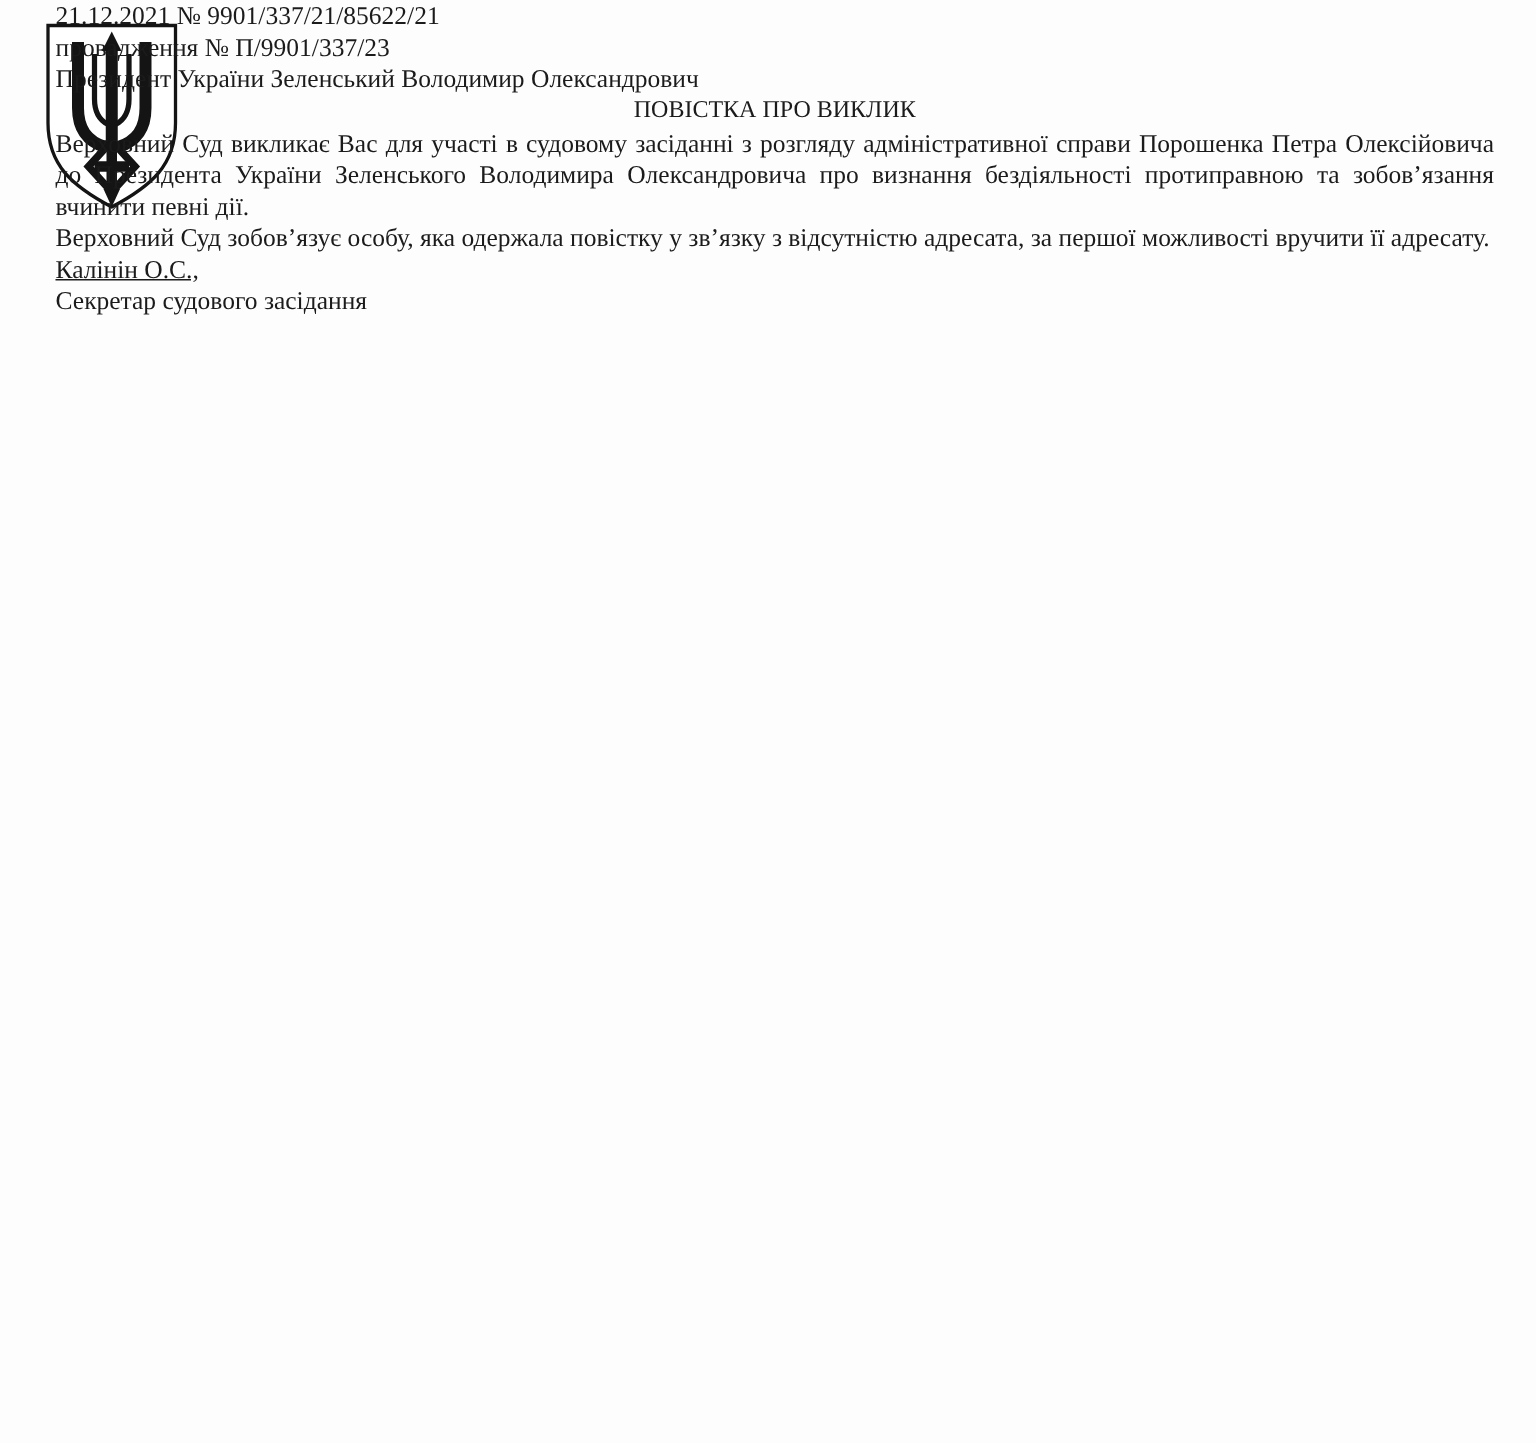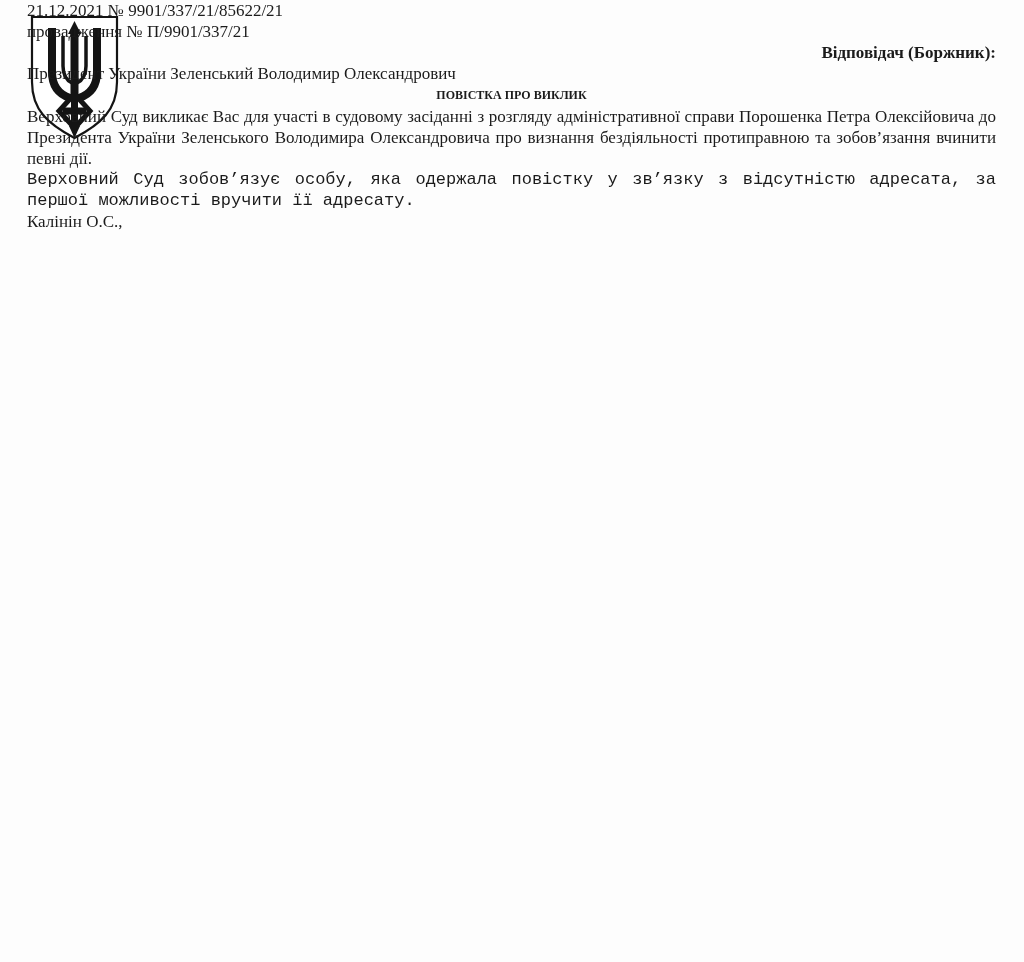--- a/index.html
+++ b/index.html
@@ -27,51 +27,51 @@
     left: 28px;
     top: 14px;
     width: 93px;
     height: 129px;
   }
   .emblem svg { display: block; width: 100%; height: 100%; }
 
   .content {
     position: absolute;
     top: 0;
-    left: 27px;
+    left: 37px;
     right: 28px;
     display: flow-root;
   }
   .content p { margin: 0; padding: 0; }
 
   .ref-date        { margin-top: 163px; }
   .ref-proceedings { margin-top: 19px; }
 
   .respondent-label   { margin-top: 44px; text-align: right; font-weight: bold; }
   .respondent-name    { margin-top: 16px; }
   .respondent-address { margin-top: 16px; text-align: right; }
 
   .doc-title {
     margin-top: 98px;
     text-align: center;
-    font-weight: bold;
-    font-size: 12px;
+    font-weight: normal;
+    font-size: 16px;
     line-height: 22px;
   }
 
   .body-text { text-align: justify; }
   .p1 { margin-top: 46px; }
   .p2 { margin-top: 23px; }
   .p3 { margin-top: 16px; }
   .p4 { margin-top: 15px; }
-  .p5 { margin-top: 14px; font-family: Liberation Mono, monospace; }
+  .p5 { margin-top: 14px; }
 
   .wide-gap { display: inline-block; width: 45px; }
 
-  .sig-name { margin-top: 82px; }
+  .sig-name { margin-top: 82px; text-decoration: underline; }
   .sig-role { margin-top: 19px; }
 </style>
 </head>
 <body>
 
 <div class="page">
 
   <div class="emblem">
     <svg viewBox="0 0 93 129" xmlns="http://www.w3.org/2000/svg" aria-hidden="true">
 
@@ -94,33 +94,33 @@
       <rect x="35" y="93.5" width="23" height="7" fill="#141414"></rect>
 
       <path d="M41,112 L46.5,124 L52,112 Z" fill="#141414"></path>
     </svg>
   </div>
 
   <div class="content">
 
     <p class="ref-date">21.12.2021 № 9901/337/21/85622/21</p>
 
-    <p class="ref-proceedings">провадження № П/9901/337/21</p>
+    <p class="ref-proceedings">провадження № П/9901/337/23</p>
 
-    <p class="respondent-label">Відповідач (Боржник):</p>
 
     <p class="respondent-name">Президент України Зеленський Володимир Олександрович</p>
 
 
     <p class="doc-title">ПОВІСТКА ПРО ВИКЛИК</p>
 
     <p class="body-text p1">Верховний Суд викликає Вас для участі в судовому засіданні з розгляду адміністративної справи Порошенка Петра Олексійовича до Президента України Зеленського Володимира Олександровича про визнання бездіяльності протиправною та зобов’язання вчинити певні дії.</p>
 
 
 
 
     <p class="body-text p5">Верховний Суд зобов’язує особу, яка одержала повістку у зв’язку з відсутністю адресата, за першої можливості вручити її адресату.</p>
 
     <p class="sig-name">Калінін О.С.,</p>
 
+    <p class="sig-role">Секретар судового засідання</p>
 
   </div>
 </div>
 
 </body></html>

